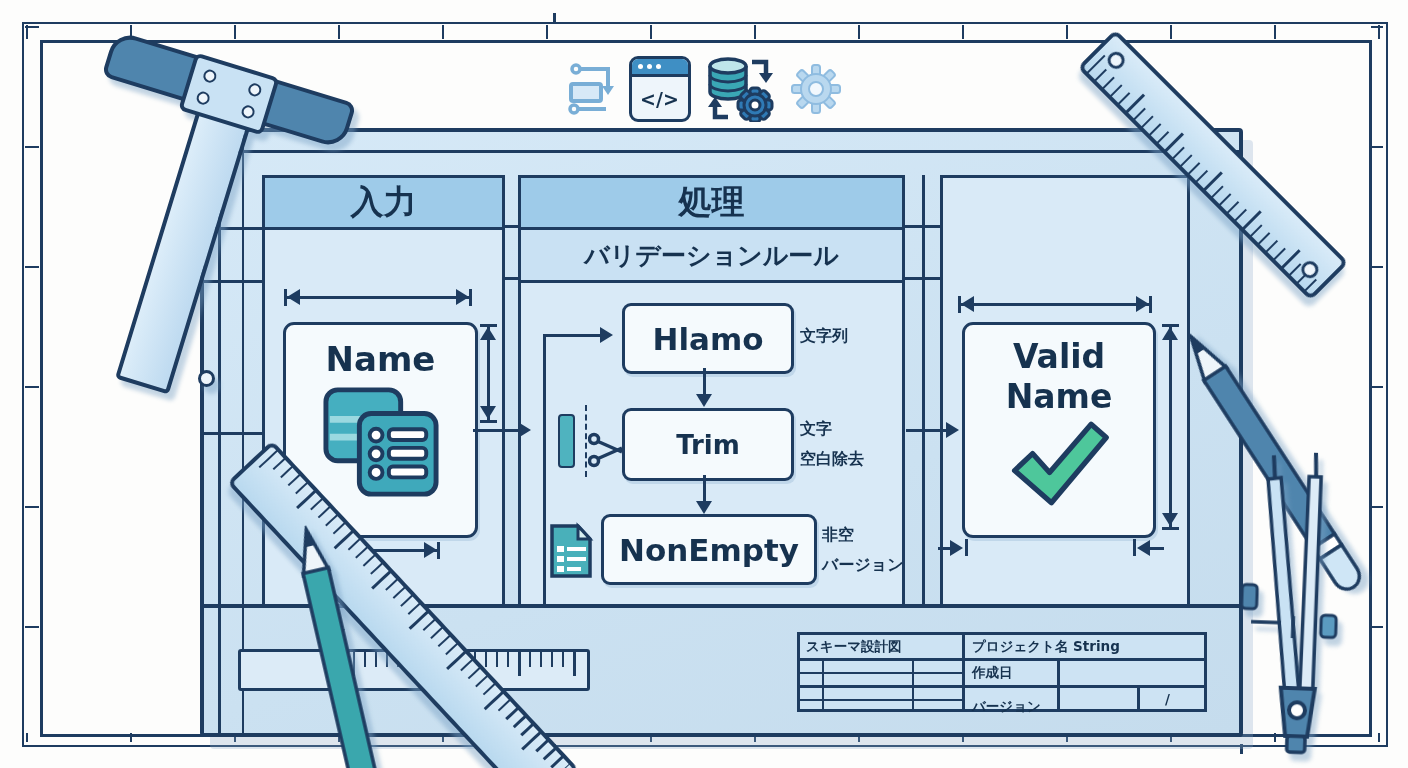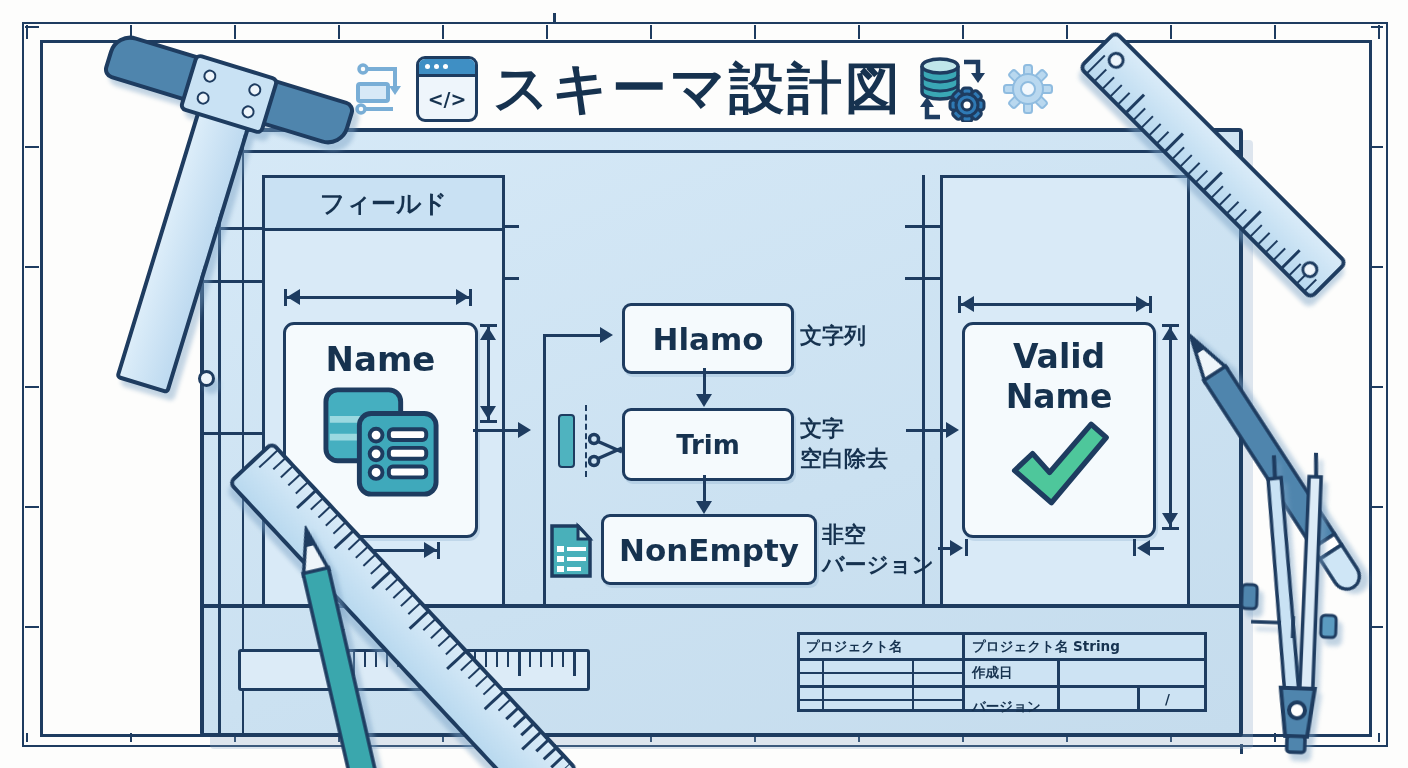--- a/index.html
+++ b/index.html
@@ -21,21 +21,21 @@
   .ah.l{border-right:13px solid var(--navy);border-top:8px solid transparent;border-bottom:8px solid transparent}
   .ah.u{border-bottom:13px solid var(--navy);border-left:8px solid transparent;border-right:8px solid transparent}
   .ah.d{border-top:13px solid var(--navy);border-left:8px solid transparent;border-right:8px solid transparent}
   .box{position:absolute;background:var(--boxbg);border:3.5px solid var(--navy);border-radius:9px;
        display:flex;align-items:center;justify-content:center;font-weight:800;color:var(--ink);
        box-shadow:2px 3px 0 rgba(120,160,195,.25)}
   .col{position:absolute;border:3.5px solid var(--navy);display:flex;flex-direction:column;box-sizing:border-box}
   .col .h{height:49px;background:var(--head);border-bottom:3px solid var(--navy);display:flex;align-items:center;justify-content:center;font-size:33px;font-weight:800;color:var(--ink)}
   .col .s{height:50px;background:var(--sub);border-bottom:3px solid var(--navy);display:flex;align-items:center;justify-content:center;font-size:25px;font-weight:800;color:var(--ink)}
   .col .b{flex:1;background:var(--bodybg)}
-  .note{position:absolute;font-size:22px;font-weight:700;color:var(--ink);line-height:30px;white-space:nowrap}
+  .note{position:absolute;font-size:16px;font-weight:700;color:var(--ink);line-height:30px;white-space:nowrap}
   .tbtxt{position:absolute;font-size:13.5px;font-weight:700;color:var(--ink);white-space:nowrap}
   .frame{position:absolute;border:2px solid var(--navy)}
   .frame.thick{border-width:3.5px}
   .band{position:absolute}
   .band.h{background:repeating-linear-gradient(90deg,var(--navy) 0 2px,transparent 2px 104px)}
   .band.v{background:repeating-linear-gradient(180deg,var(--navy) 0 2px,transparent 2px 120px)}
   .tool{filter:drop-shadow(5px 7px 2px rgba(120,160,195,.45))}
   .ruler{position:absolute;background:linear-gradient(180deg,#d9ebf8,#b9d9ef);border:4px solid var(--navy);border-radius:8px;box-sizing:border-box}
   .ticks{position:absolute;left:6px;right:6px}
   .ticks.small{height:15px;background:repeating-linear-gradient(90deg,var(--navy) 0 2.5px,transparent 2.5px 11px)}
@@ -74,21 +74,20 @@
       <line x1="10" y1="47" x2="38" y2="47" stroke="#79aed6" stroke-width="4"></line>
     </svg>
     <div class="codewin">
       <div class="bar">
         <span class="dot"></span>
         <span class="dot"></span>
         <span class="dot"></span>
       </div>
       <div class="bodytxt">&lt;/&gt;</div>
     </div>
-    <div id="title">スキーマ設計図</div>
     <svg width="70" height="66" viewBox="0 0 70 66">
       <path d="M4 10 V36 a18 7 0 0 0 36 0 V10" fill="#3aa7b5" stroke="#1e3c60" stroke-width="3.5"></path>
       <path d="M4 19 a18 7 0 0 0 36 0" fill="none" stroke="#1e3c60" stroke-width="3"></path>
       <path d="M4 28 a18 7 0 0 0 36 0" fill="none" stroke="#1e3c60" stroke-width="3"></path>
       <ellipse cx="22" cy="10" rx="18" ry="7" fill="#bfe6ea" stroke="#1e3c60" stroke-width="3.5"></ellipse>
       <polyline points="46,6 60,6 60,18" fill="none" stroke="#1e3c60" stroke-width="4.5"></polyline>
       <polygon points="53,17 67,17 60,27" fill="#1e3c60"></polygon>
       <polyline points="22,61 9,61 9,50" fill="none" stroke="#1e3c60" stroke-width="4.5"></polyline>
       <polygon points="2,51 16,51 9,41" fill="#1e3c60"></polygon>
       <g fill="#2f7ab5" stroke="#1e3c60" stroke-width="3">
@@ -124,21 +123,26 @@
   <div class="hl" style="left:204px;top:432px;width:58px;z-index:2"></div>
   <div class="hl" style="left:204px;top:605px;width:58px;z-index:2"></div>
   <div class="hl" style="left:204px;top:604px;width:1035px;height:4px;z-index:2"></div>
   <div class="vl" style="left:922px;top:175px;height:430px;z-index:2"></div>
   <div class="hl" style="left:505px;top:225px;width:14px;height:3px;z-index:2"></div>
   <div class="hl" style="left:505px;top:277px;width:14px;height:3px;z-index:2"></div>
   <div class="hl" style="left:905px;top:225px;width:36px;height:3px;z-index:2"></div>
   <div class="hl" style="left:905px;top:277px;width:36px;height:3px;z-index:2"></div>
 
   <div class="col" style="left:262px;top:175px;width:243px;height:432px;z-index:2">
-    <div class="s">フィールド</div>
+    <div class="h">入力</div>
+    <div class="b"></div>
+  </div>
+  <div class="col" style="left:518px;top:175px;width:387px;height:432px;z-index:2">
+    <div class="h">処理</div>
+    <div class="s">バリデーションルール</div>
     <div class="b"></div>
   </div>
   <div class="col" style="left:940px;top:175px;width:250px;height:432px;z-index:2">
     <div class="b"></div>
   </div>
 
   <div style="z-index:2;position:absolute;left:0;top:0">
     <div class="hl" style="left:285px;top:296px;width:186px"></div>
     <div class="barv" style="left:284px;top:289px"></div>
     <div class="barv" style="left:469px;top:289px"></div>
@@ -264,21 +268,21 @@
       <div class="ticks small" style="left:112px;right:4px;top:0"></div>
       <div class="ticks tall" style="left:112px;right:4px;top:0"></div>
     </div>
     <div class="vl" style="left:341px;top:651px;height:37px"></div>
   </div>
 
   <div style="z-index:2;position:absolute;left:0;top:0">
     <div class="abs" style="left:797px;top:632px;width:410px;height:80px;border:3px solid var(--navy);background:#cde3f3;box-sizing:border-box"></div>
     <div class="vl" style="left:962px;top:632px;height:80px;width:3px"></div>
     <div class="hl" style="left:797px;top:658px;width:410px;height:3px"></div>
-    <div class="tbtxt" style="left:806px;top:638px">プロジェクト名</div>
+    <div class="tbtxt" style="left:806px;top:638px">スキーマ設計図</div>
     <div class="vl" style="left:822px;top:658px;height:54px;width:2px"></div>
     <div class="vl" style="left:912px;top:658px;height:54px;width:2px"></div>
     <div class="hl" style="left:797px;top:672px;width:165px;height:2px"></div>
     <div class="hl" style="left:797px;top:685px;width:165px;height:2.5px"></div>
     <div class="hl" style="left:797px;top:699px;width:165px;height:2px"></div>
     <div class="tbtxt" style="left:972px;top:638px">プロジェクト名 String</div>
     <div class="tbtxt" style="left:972px;top:664px">作成日</div>
     <div class="vl" style="left:1057px;top:658px;height:54px;width:2.5px"></div>
     <div class="hl" style="left:962px;top:685px;width:245px;height:2.5px"></div>
     <div class="tbtxt" style="left:972px;top:698px">バージョン</div>

